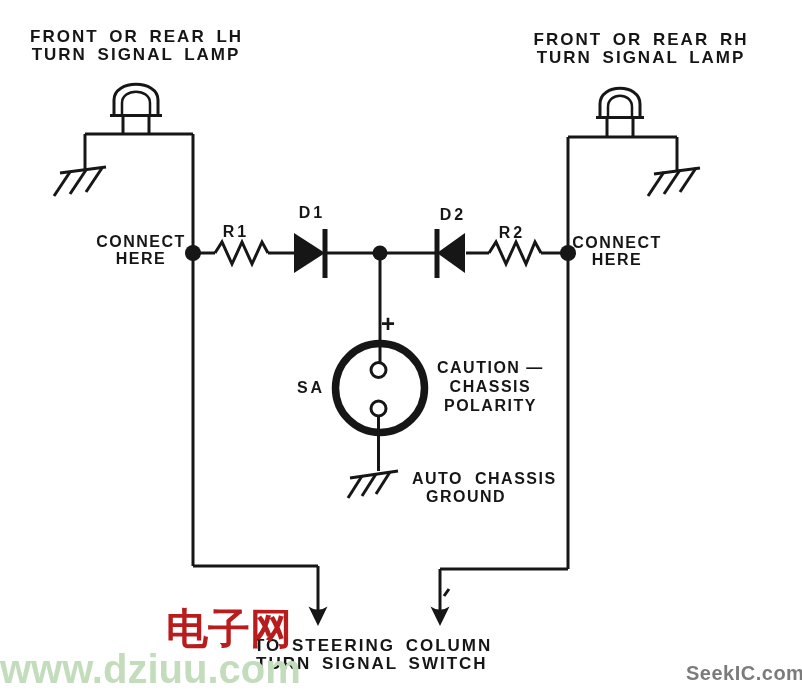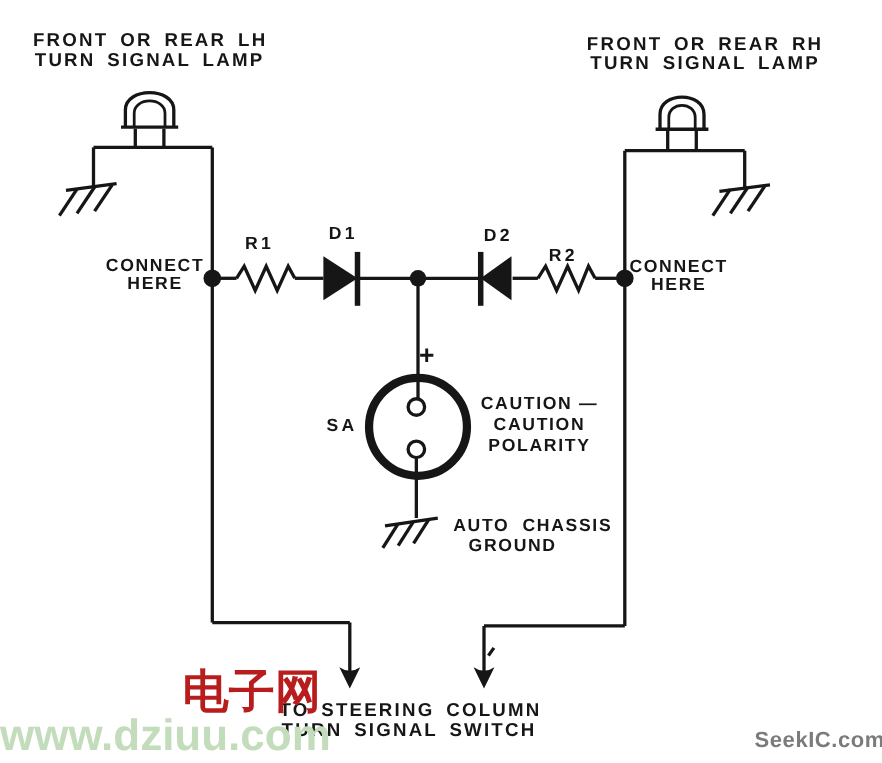--- a/index.html
+++ b/index.html
@@ -143,35 +143,35 @@
   <div class="t connect" style="left:94px;top:233px;width:94px">
     <div>CONNECT</div>
     <div>HERE</div>
   </div>
 
   <div class="t connect" style="left:572px;top:234px;width:90px">
     <div>CONNECT</div>
     <div>HERE</div>
   </div>
 
-  <div class="t ref" style="left:214px;top:213px;width:44px">R1</div>
+  <div class="t ref" style="left:214px;top:223px;width:44px">R1</div>
 
   <div class="t ref" style="left:290px;top:204px;width:44px">D1</div>
 
   <div class="t ref" style="left:432px;top:206px;width:42px">D2</div>
 
   <div class="t ref" style="left:488px;top:224px;width:48px">R2</div>
 
   <div class="t ref" style="left:292px;top:379px;width:38px">SA</div>
 
   <div class="t plus" style="left:381px;top:314px">+</div>
 
   <div class="t caution" style="left:437px;top:358px">
     <div>CAUTION —</div>
-    <div>CAUTION</div>
+    <div>CHASSIS</div>
     <div>POLARITY</div>
   </div>
 
   <div class="t gndtxt" style="left:412px;top:470px">AUTO CHASSIS</div>
   <div class="t gndtxt" style="left:426px;top:488px">GROUND</div>
 
   <div class="t bottomtxt" style="left:256px;top:654px">TURN SIGNAL SWITCH</div>
   <div class="t bottomtxt" style="left:254px;top:636px">TO STEERING COLUMN</div>
 
   <div class="wm-cn2">电子网</div>

